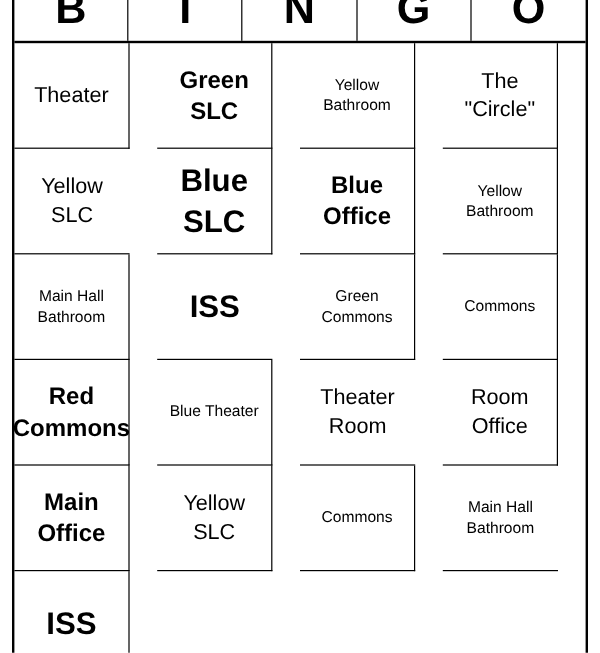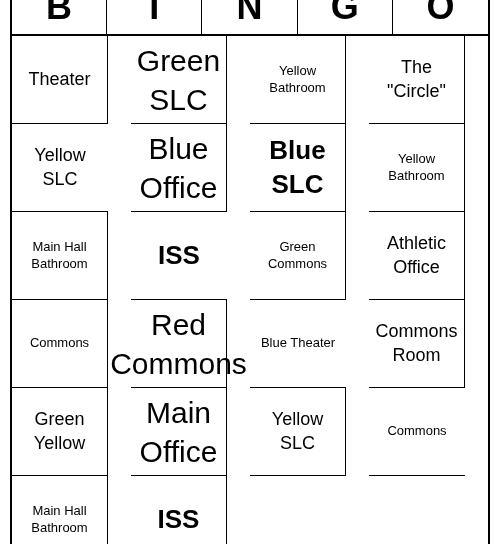--- a/index.html
+++ b/index.html
@@ -71,22 +71,22 @@
       font-size: 13px;
       line-height: 1.3;
     }
 
     .bingo-cell span.large {
       font-size: 26px;
       font-weight: bold;
     }
 
     .bingo-cell span.medium {
-      font-size: 30px;
-      font-weight: normal;
+      font-size: 20px;
+      font-weight: bold;
     }
 
     .bingo-cell span.medium-plain {
       font-size: 18px;
     }
   </style>
 </head>
 <body>
 
 <div class="bingo-card">
@@ -107,54 +107,51 @@
       <div class="bingo-cell">
         <span>Yellow Bathroom</span>
       </div>
       <div class="bingo-cell">
         <span class="medium-plain">The "Circle"</span>
       </div>
       <div class="bingo-cell">
         <span class="medium-plain">Yellow SLC</span>
       </div>
       <div class="bingo-cell">
-        <span class="medium">Blue Office</span>
+        <span class="large">Blue SLC</span>
       </div>
       <div class="bingo-cell">
-        <span class="large">Blue SLC</span>
+        <span class="medium">Blue Office</span>
       </div>
       <div class="bingo-cell">
         <span>Yellow Bathroom</span>
       </div>
       <div class="bingo-cell">
         <span>Main Hall Bathroom</span>
       </div>
       <div class="bingo-cell">
         <span class="large">ISS</span>
       </div>
       <div class="bingo-cell">
         <span>Green Commons</span>
       </div>
       <div class="bingo-cell">
-        <span class="medium-plain">Athletic Office</span>
-      </div>
-      <div class="bingo-cell">
         <span>Commons</span>
       </div>
       <div class="bingo-cell">
         <span class="medium">Red Commons</span>
       </div>
       <div class="bingo-cell">
         <span>Blue Theater</span>
       </div>
       <div class="bingo-cell">
-        <span class="medium-plain">Commons Room</span>
+        <span class="medium-plain">Theater Room</span>
       </div>
       <div class="bingo-cell">
-        <span class="medium-plain">Green Yellow</span>
+        <span class="medium-plain">Room Office</span>
       </div>
       <div class="bingo-cell">
         <span class="medium">Main Office</span>
       </div>
       <div class="bingo-cell">
         <span class="medium-plain">Yellow SLC</span>
       </div>
       <div class="bingo-cell">
         <span>Commons</span>
       </div>

